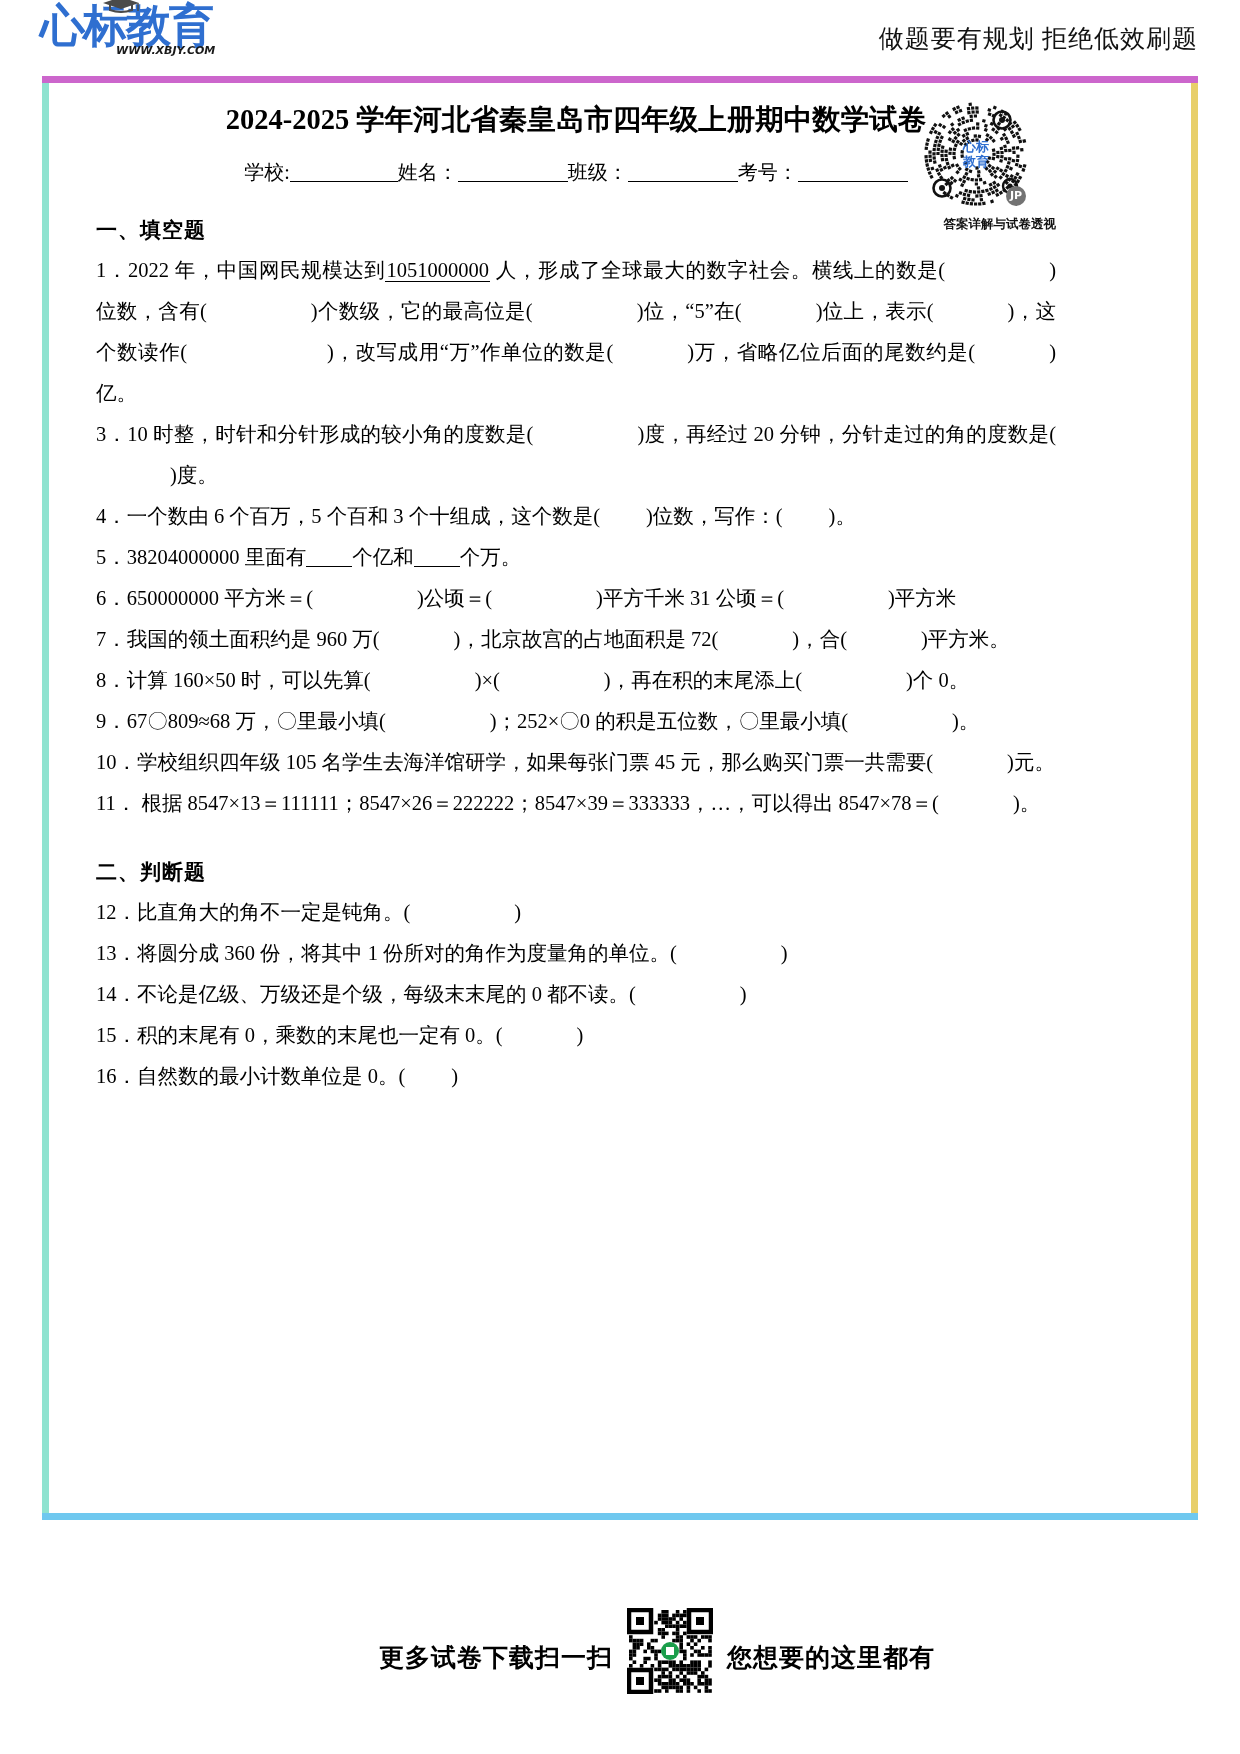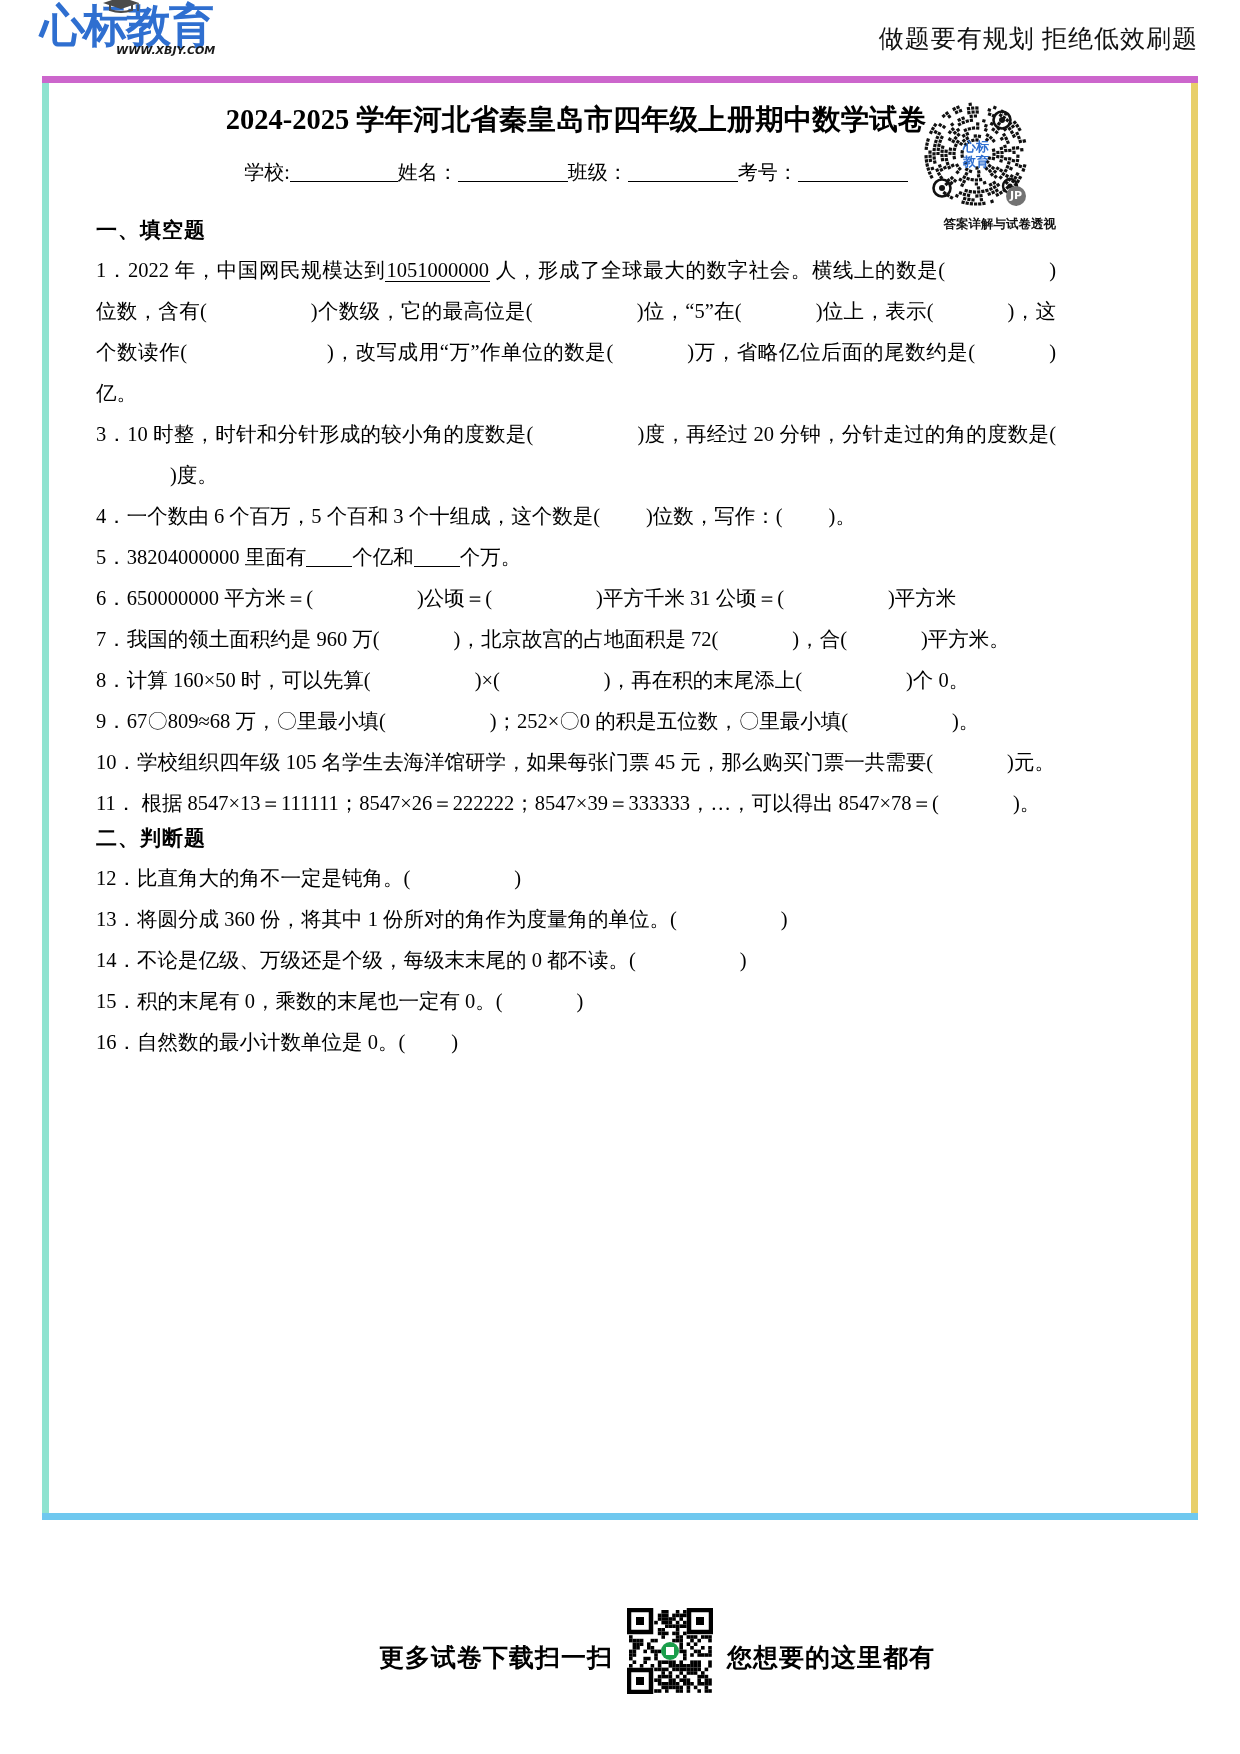--- a/index.html
+++ b/index.html
@@ -454,21 +454,21 @@
         <div class="q"><span>3．</span><span>10 时整，时针和分针形成的较小角的度数是(</span><span class="sp-l"></span><span>)度，再经过 20 分钟，分针走过的角的度数是(</span><span class="sp-m"></span><span>)度。</span></div>
         <div class="q"><span>4．</span><span>一个数由 6 个百万，5 个百和 3 个十组成，这个数是(</span><span class="sp-s"></span><span>)位数，写作：(</span><span class="sp-s"></span><span>)。</span></div>
         <div class="q"><span>5．</span><span>38204000000 里面有</span><span class="ublank"></span><span>个亿和</span><span class="ublank"></span><span>个万。</span></div>
         <div class="q"><span>6．</span><span>650000000 平方米＝(</span><span class="sp-l"></span><span>)公顷＝(</span><span class="sp-l"></span><span>)平方千米   31 公顷＝(</span><span class="sp-l"></span><span>)平方米</span></div>
         <div class="q"><span>7．</span><span>我国的领土面积约是 960 万(</span><span class="sp-m"></span><span>)，北京故宫的占地面积是 72(</span><span class="sp-m"></span><span>)，合(</span><span class="sp-m"></span><span>)平方米。</span></div>
         <div class="q"><span>8．</span><span>计算 160×50 时，可以先算(</span><span class="sp-l"></span><span>)×(</span><span class="sp-l"></span><span>)，再在积的末尾添上(</span><span class="sp-l"></span><span>)个 0。</span></div>
         <div class="q"><span>9．</span><span>67〇809≈68 万，〇里最小填(</span><span class="sp-l"></span><span>)；252×〇0 的积是五位数，〇里最小填(</span><span class="sp-l"></span><span>)。</span></div>
         <div class="q"><span>10．</span><span>学校组织四年级 105 名学生去海洋馆研学，如果每张门票 45 元，那么购买门票一共需要(</span><span class="sp-m"></span><span>)元。</span></div>
         <div class="q"><span>11．</span><span> 根据 8547×13＝111111；8547×26＝222222；8547×39＝333333，…，可以得出 8547×78＝(</span><span class="sp-m"></span><span>)。</span></div>
       </div>
-      <div class="sec-wrap" style="">
+      <div class="sec-wrap" style="margin-top: 34px;">
         <div class="section-head">二、判断题</div>
         <div class="q"><span>12．</span><span>比直角大的角不一定是钝角。(</span><span class="sp-l"></span><span>)</span></div>
         <div class="q"><span>13．</span><span>将圆分成 360 份，将其中 1 份所对的角作为度量角的单位。(</span><span class="sp-l"></span><span>)</span></div>
         <div class="q"><span>14．</span><span>不论是亿级、万级还是个级，每级末末尾的 0 都不读。(</span><span class="sp-l"></span><span>)</span></div>
         <div class="q"><span>15．</span><span>积的末尾有 0，乘数的末尾也一定有 0。(</span><span class="sp-m"></span><span>)</span></div>
         <div class="q"><span>16．</span><span>自然数的最小计数单位是 0。(</span><span class="sp-s"></span><span>)</span></div>
       </div>
     </div>
 </div>
 

